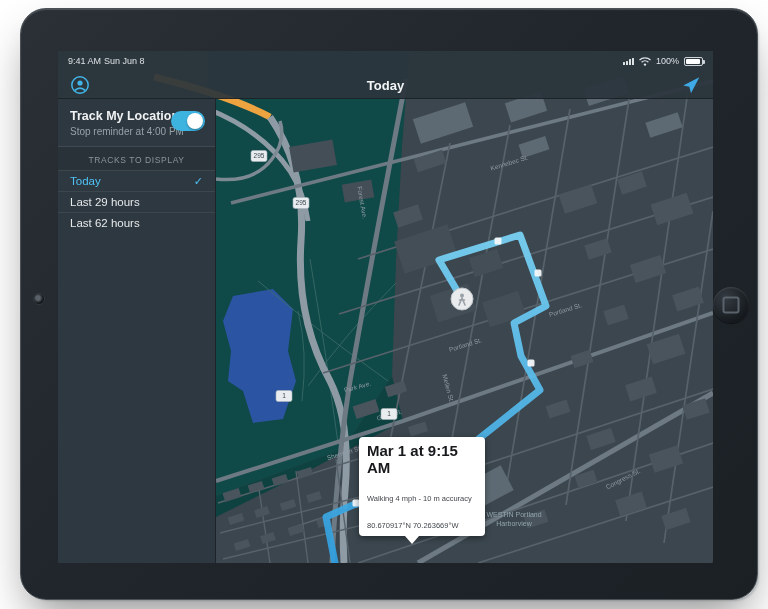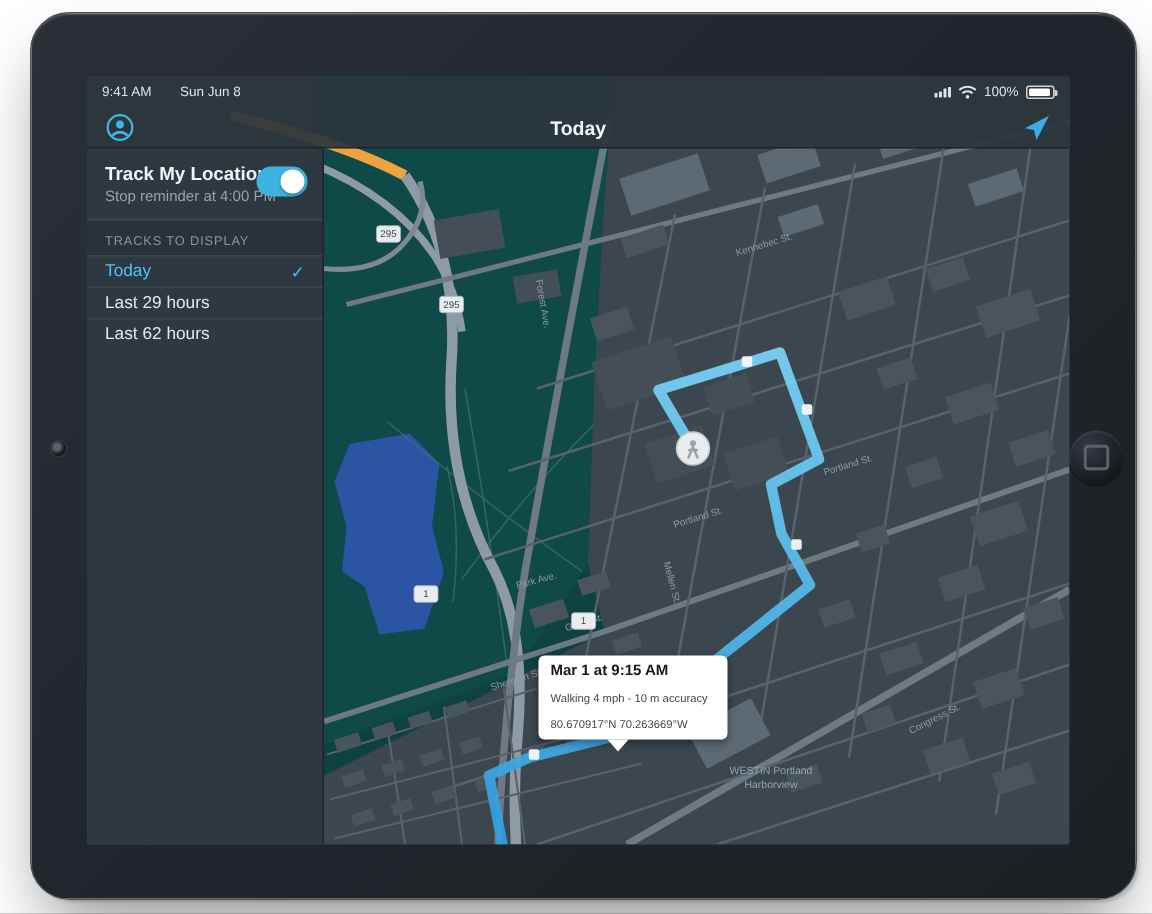--- a/index.html
+++ b/index.html
@@ -36,21 +36,21 @@
     background:#3b464e; overflow:hidden; border-radius:2px;
   }
   .mapsvg { position:absolute; left:0; top:0; z-index:0; }
 
   
   .header {
     position:absolute; left:0; top:0; width:655px; height:48px; z-index:4;
     background:rgba(43,53,60,.93); border-bottom:1px solid rgba(0,0,0,.35);
   }
   .status-row { position:absolute; left:0; top:0; width:100%; height:20px; display:flex; align-items:center; padding:0 10px; color:#dde2e5; font-size:9px; }
-  .status-left { display:flex; gap:19px; align-items:center; }
+  .status-left { display:flex; gap:3px; align-items:center; }
   .status-right { margin-left:auto; display:flex; gap:5px; align-items:center; }
   .sig { display:flex; align-items:flex-end; gap:1px; height:8px; }
   .sig i { display:block; width:2px; background:#dde2e5; border-radius:.5px; }
   .battery { position:relative; width:19px; height:9px; border:1px solid #cfd4d8; border-radius:2px; }
   .battery::before { content:""; position:absolute; left:1px; top:1px; bottom:1px; width:14px; background:#fff; border-radius:1px; }
   .battery::after { content:""; position:absolute; right:-3px; top:2px; width:2px; height:4px; background:#cfd4d8; border-radius:0 1px 1px 0; }
   .nav-row { position:absolute; left:0; top:20px; width:100%; height:28px; display:flex; align-items:center; padding:0 12px; }
   .nav-title { position:absolute; left:0; right:0; text-align:center; color:#f2f4f5; font-size:13px; font-weight:bold; }
   .nav-icon { width:20px; height:20px; cursor:pointer; z-index:2; }
   .nav-icon.right { margin-left:auto; }
@@ -63,40 +63,40 @@
   .track-box { position:relative; padding:10px 12px 9px; border-bottom:1px solid rgba(255,255,255,.09); }
   .track-title { color:#f0f2f3; font-size:12.5px; font-weight:bold; }
   .track-sub { color:#97a1a8; font-size:10px; margin-top:3px; }
   .toggle {
     position:absolute; right:10px; top:12px; width:34px; height:20px; border-radius:10px;
     background:#56606a; cursor:pointer; transition:background .2s;
   }
   .toggle .knob { position:absolute; left:2px; top:2px; width:16px; height:16px; border-radius:50%; background:#fff; box-shadow:0 1px 2px rgba(0,0,0,.35); }
   .toggle.on { background:#3db3e0; }
   .toggle.on .knob { left:16px; }
-  .section-label { padding:8px 12px 5px; background:rgba(0,0,0,.10); color:#8a959c; font-size:8.5px; letter-spacing:.6px; }
+  .section-label { padding:8px 12px 5px; background:rgba(0,0,0,.10); color:#8a959c; font-size:8.5px; letter-spacing:.6px;text-align:center; }
   .side-item {
     height:21px; display:flex; align-items:center; padding:0 12px;
     color:#e6e9ea; font-size:11.5px; border-top:1px solid rgba(255,255,255,.07); cursor:pointer;
   }
   .side-item.selected { color:#4fc3f7; }
   .side-item .check { margin-left:auto; color:#4fc3f7; font-size:11px; }
 
   
   .callout {
     position:absolute; left:301px; top:386px; width:126px; z-index:2;
     background:#ffffff; border-radius:4px; padding:5px 8px 6px;
     box-shadow:0 2px 6px rgba(0,0,0,.4); cursor:pointer;
   }
   .callout::after {
     content:""; position:absolute; left:46px; bottom:-8px;
     border-left:7px solid transparent; border-right:7px solid transparent; border-top:8px solid #fff;
   }
-  .callout-title { font-size:10px; font-weight:bold; color:#17191c; }
-  .callout-line { font-size:7.5px; color:#42474c; margin-top:8px; white-space:nowrap; }
+  .callout-title { font-size:15px; font-weight:bold; color:#17191c; }
+  .callout-line { font-size:7.5px; color:#42474c; margin-top:18px; white-space:nowrap; }
 
   .poi-label { position:absolute; left:398px; top:460px; width:116px; z-index:1; text-align:center; color:#93a4ac; font-size:7px; line-height:8.5px; }
 </style>
 </head>
 <body>
 
 <div class="device">
   <div class="camera"></div>
   <div class="home-btn"></div>
 

